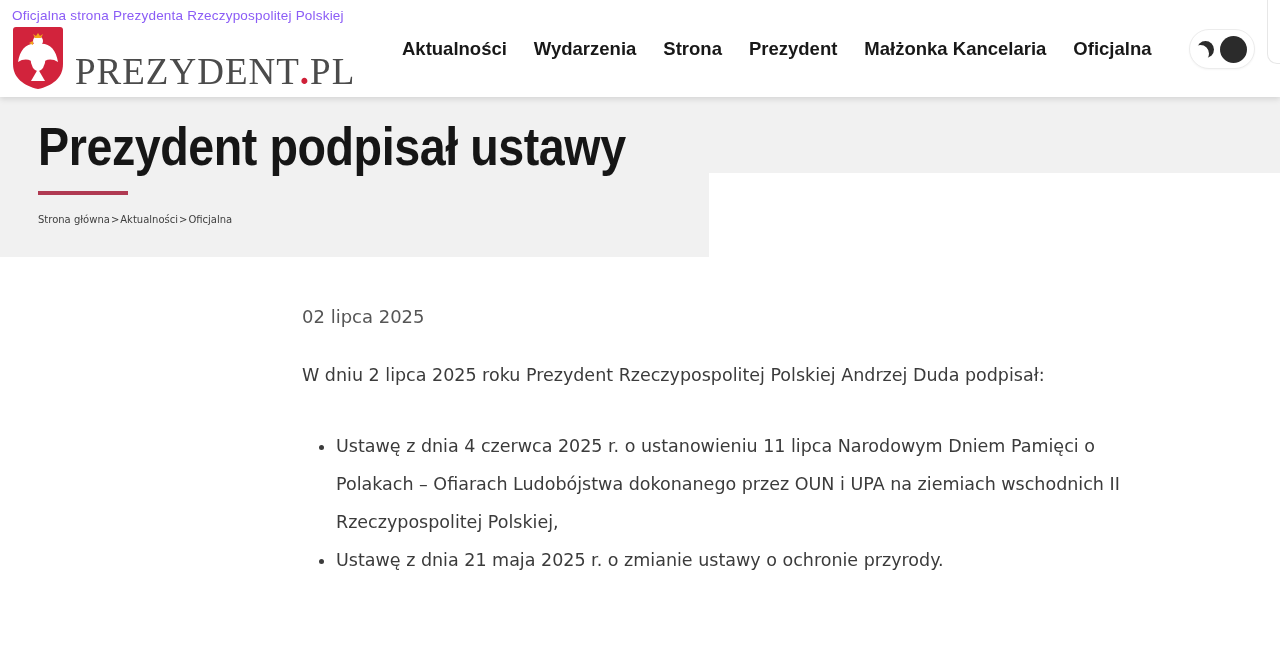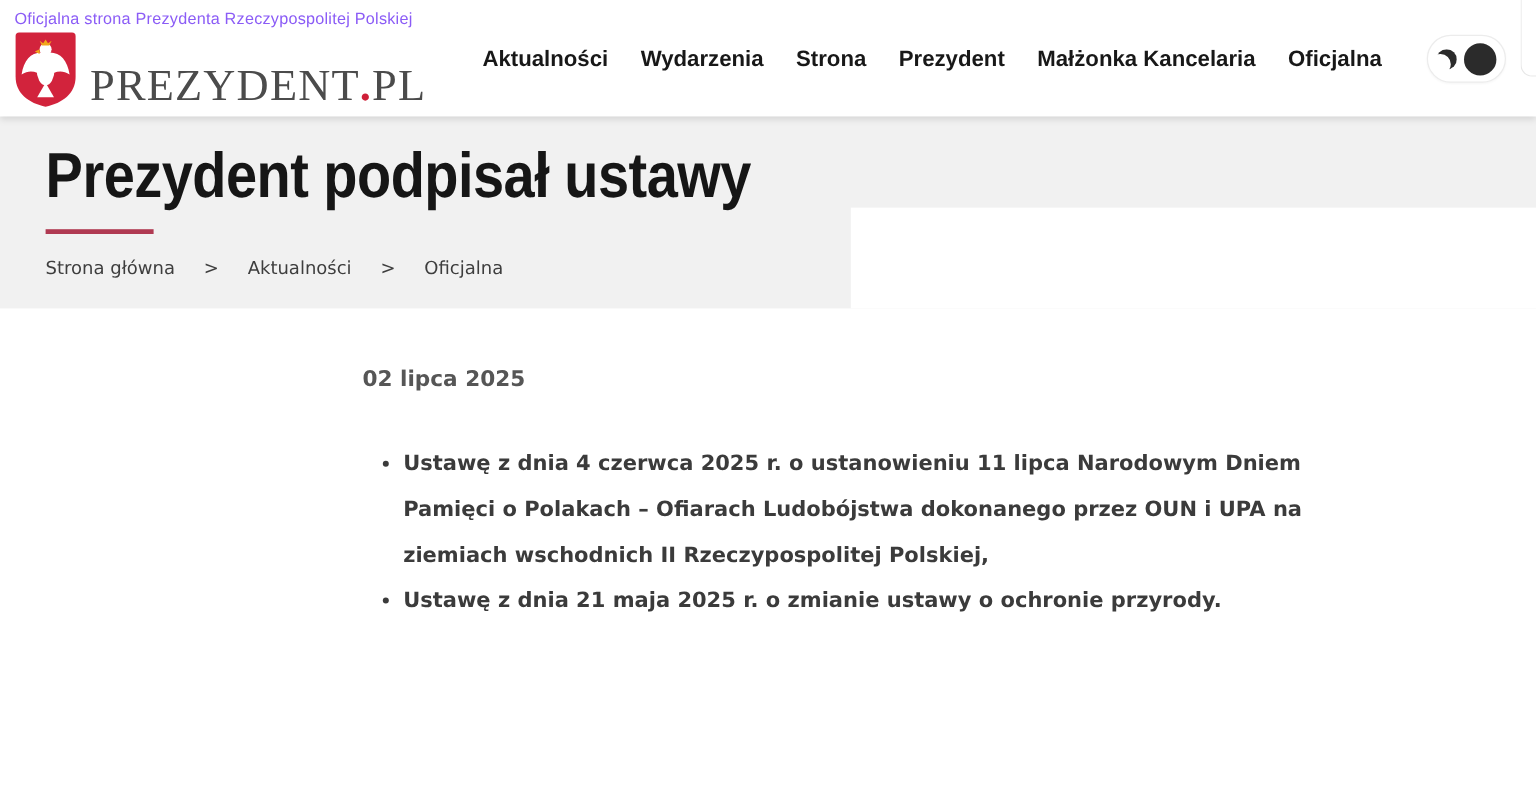--- a/index.html
+++ b/index.html
@@ -38,27 +38,27 @@
   .dark-circle{width:27px;height:27px;border-radius:50%;background:var(--dark-toggle);}
   .offscreen-edge{position:absolute;left:1267px;top:-12px;width:40px;height:76px;
     border-left:1px solid #e7e7e7;border-bottom:1px solid #e7e7e7;border-radius:0 0 0 10px;}
 
   
   .hero{position:absolute;top:97px;left:0;width:1280px;height:160px;background:var(--hero-bg);text-align:center;}
   .hero-cut{position:absolute;left:709px;top:76px;right:0;bottom:0;background:#fff;}
   .page-title{position:absolute;left:38px;top:23px;font-size:53px;font-weight:700;color:var(--text-dark);
     letter-spacing:-.5px;line-height:1;transform:scaleX(.88);transform-origin:left center;white-space:nowrap;}
   .title-underline{position:absolute;left:38px;top:94px;width:90px;height:4px;background:var(--underline-red);}
-  .breadcrumb{position:absolute;left:38px;top:117px;display:flex;align-items:center;gap:24px;
-    font-family:"DejaVu Sans",sans-serif;font-size:15px;color:#3e3e3e;}
+  .breadcrumb{position:absolute;left:38px;top:117px;display:flex;align-items:center;gap:1px;
+    font-family:"DejaVu Sans",sans-serif;font-size:10px;color:#3e3e3e;}
   .breadcrumb a{color:#3e3e3e;text-decoration:none;cursor:pointer;}
   .breadcrumb .sep{color:#3e3e3e;}
 
   
-  .article{position:absolute;left:302px;top:305px;width:880px;font-family:"DejaVu Sans",sans-serif;font-weight:bold;}
+  .article{position:absolute;left:302px;top:305px;width:880px;font-family:"DejaVu Sans",sans-serif;}
   .article-date{font-size:18px;line-height:24px;color:var(--text-muted);}
   .article-intro{margin-top:33px;font-size:17.5px;line-height:26px;color:var(--text-body);}
   .article-list{margin-top:39px;width:858px;padding-left:34px;list-style:disc;}
   .article-list li{font-size:17.5px;line-height:38px;color:var(--text-body);}
 </style>
 </head>
 <body>
 
 <div class="screen">
 
@@ -107,19 +107,20 @@
       <a>Strona główna</a>
       <span class="sep">&gt;</span>
       <a>Aktualności</a>
       <span class="sep">&gt;</span>
       <a>Oficjalna</a>
     </div>
   </section>
 
   <article class="article">
     <div class="article-date">02 lipca 2025</div>
+    <p class="article-intro">W dniu 2 lipca 2025 roku Prezydent Rzeczypospolitej Polskiej Andrzej Duda podpisał:</p>
     <ul class="article-list">
       <li>Ustawę z dnia 4 czerwca 2025 r. o ustanowieniu 11 lipca Narodowym Dniem Pamięci o Polakach – Ofiarach Ludobójstwa dokonanego przez OUN i UPA na ziemiach wschodnich II Rzeczypospolitej Polskiej,</li>
       <li>Ustawę z dnia 21 maja 2025 r. o zmianie ustawy o ochronie przyrody.</li>
     </ul>
   </article>
 
 </div>
 
 </body></html>

